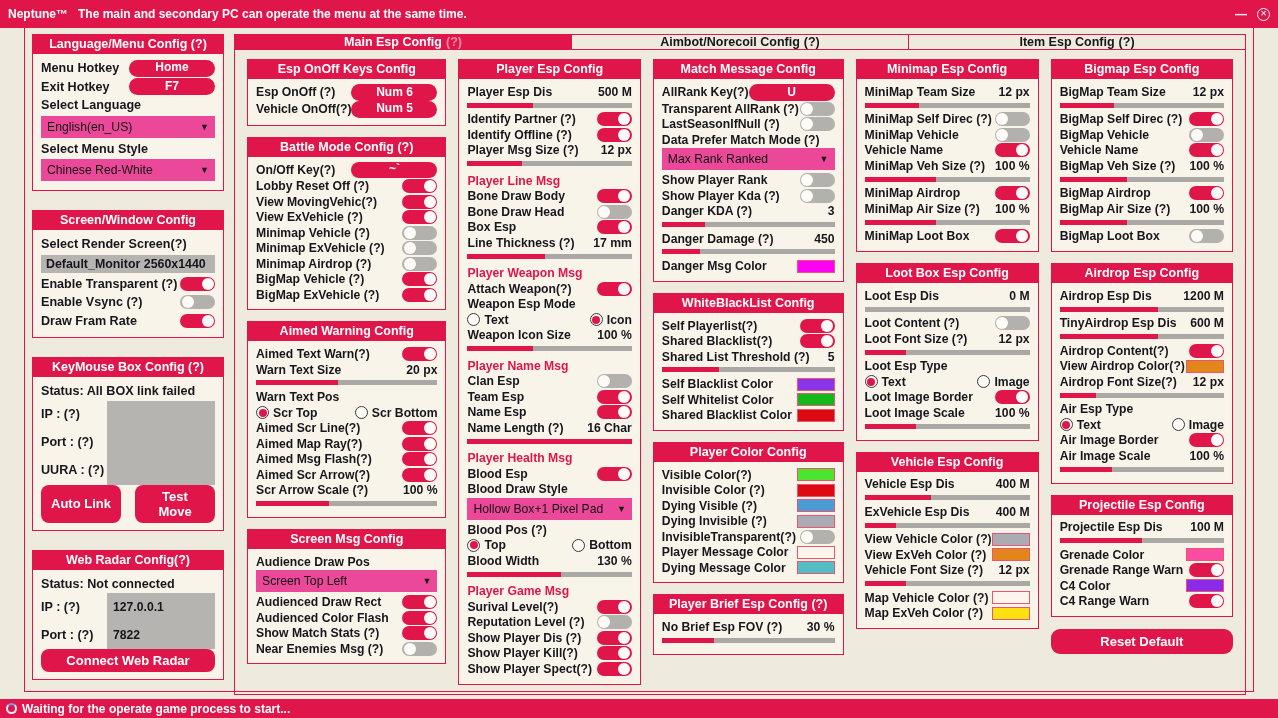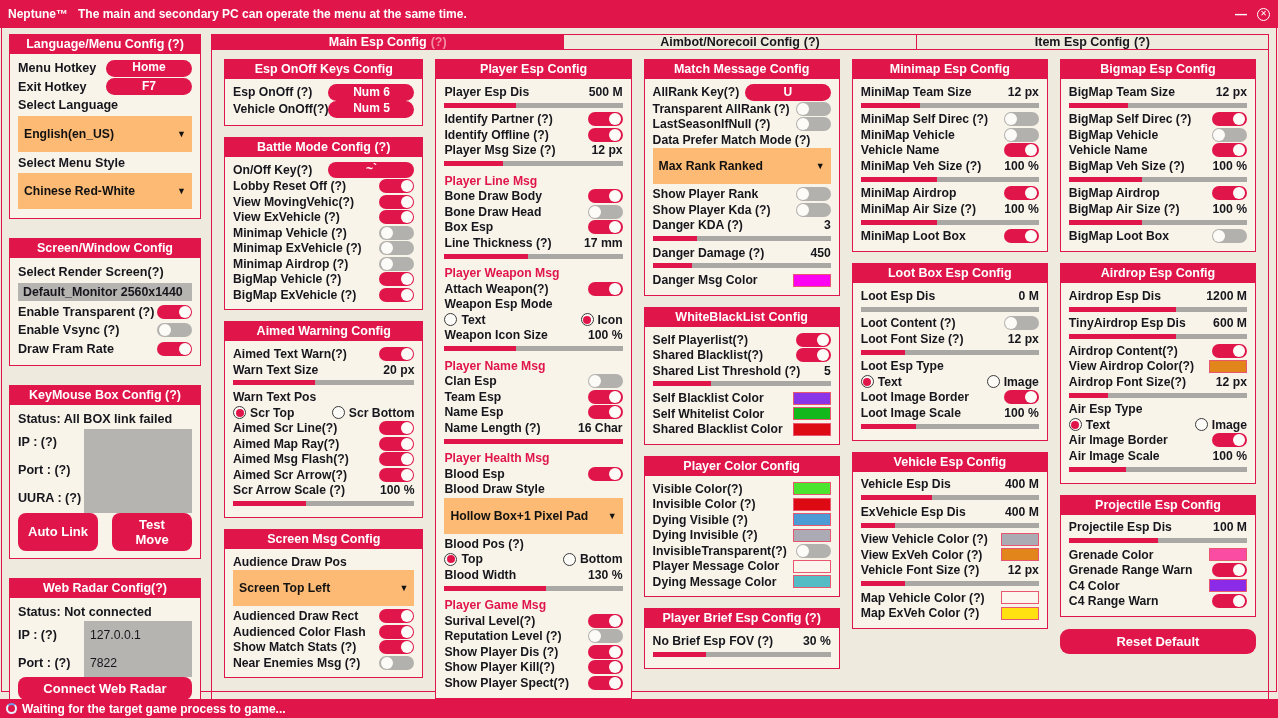--- a/index.html
+++ b/index.html
@@ -26,21 +26,21 @@
   .statusbar {
     position:absolute; left:0; right:0; bottom:0; height:19px;
     background:#e0164b; color:#fff; display:flex; align-items:center;
     padding:0 6px; font-size:12px; font-weight:600;
   }
   .spinner {
     width:11px; height:11px; border-radius:50%;
     border:2px solid #e8f0ff; border-top-color:#6f9fe8; margin-right:5px;
   }
   
-  .window-body { position:absolute; top:20px; bottom:19px; left:0; right:0; padding:7px 1px; }
+  .window-body { position:absolute; top:20px; bottom:19px; left:0; right:0; padding:7px 24px; }
   .frame {
     width:100%; height:100%; border:1px solid #e0164b;
     display:flex; gap:10px; padding:6px 7px;
   }
   .left-col { width:192px; display:flex; flex-direction:column; gap:19px; }
   .main-area { flex:1; display:flex; flex-direction:column; }
   
   .tabbar { display:flex; height:18px; }
   .tab {
     flex:1; border:1.5px solid #e0164b; border-bottom:none;
@@ -85,27 +85,27 @@
   .keycap {
     background:#e0164b; color:#fff; border-radius:10px; min-width:86px;
     text-align:center; font-size:12px; font-weight:700; padding:1.5px 8px;
   }
   
   .radio-opt { display:flex; align-items:center; gap:4px; }
   .rb { width:13px; height:13px; border:1.6px solid #3a3a3a; border-radius:50%; background:#fcfbf7; position:relative; flex:0 0 auto; }
   .rb.sel::after { content:""; position:absolute; inset:1.5px; border-radius:50%; background:#e0164b; }
   
   .select {
-    background:#fdba74; height:36px; display:flex; align-items:center;
+    background:#ec4899; height:22px; display:flex; align-items:center;
     justify-content:space-between; padding:0 6px; font-size:12.2px;
-    font-weight:700; margin:1px 0 2px; color:#111;
+    font-weight:400; margin:1px 0 2px; color:#111;
   }
   .select .arrow { font-size:9px; }
   
-  .field { background:#b6b4b1; height:28px; width:108px; font-size:12.2px; font-weight:400; padding:0 6px; display:flex; align-items:center; }
+  .field { background:#b6b4b1; height:28px; width:108px; font-size:12.2px; font-weight:700; padding:0 6px; display:flex; align-items:center; }
   .inputwide { background:#b6b4b1; height:18px; font-size:12.4px; font-weight:700; padding:0 5px; display:flex; align-items:center; margin:1px 0 2px; white-space:nowrap; overflow:hidden; }
   
   .swatch { width:38px; height:13px; border:1.6px solid #e8566f; flex:0 0 auto; }
   
   .btnrow { display:flex; gap:14px; margin-top:0; justify-content:space-between; }
   .btn {
     background:#e0164b; color:#fff; border:none; border-radius:8px;
     font-family:inherit; font-size:13px; font-weight:700; padding:4px 10px; flex:1;
   }
   .reset-btn {
@@ -1082,14 +1082,14 @@
           <button class="reset-btn">Reset Default</button>
         </div>
       </div>
     </div>
 
   </div>
 </div>
 
 <div class="statusbar">
   <span class="spinner"></span>
-  <span>Waiting for the target game process to game...</span>
+  <span>Waiting for the operate game process to start...</span>
 </div>
 
 </body></html>

